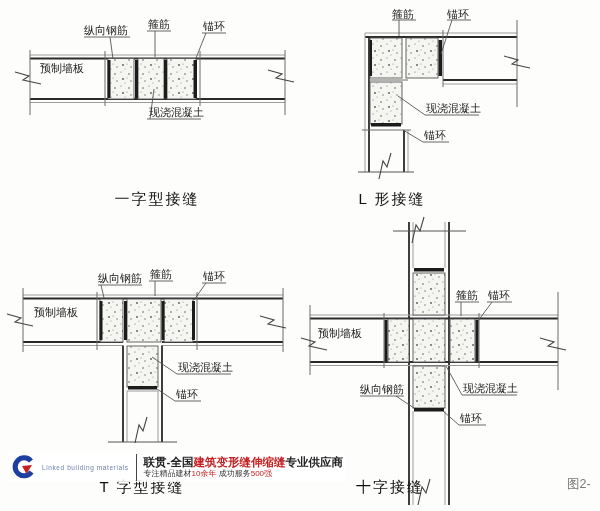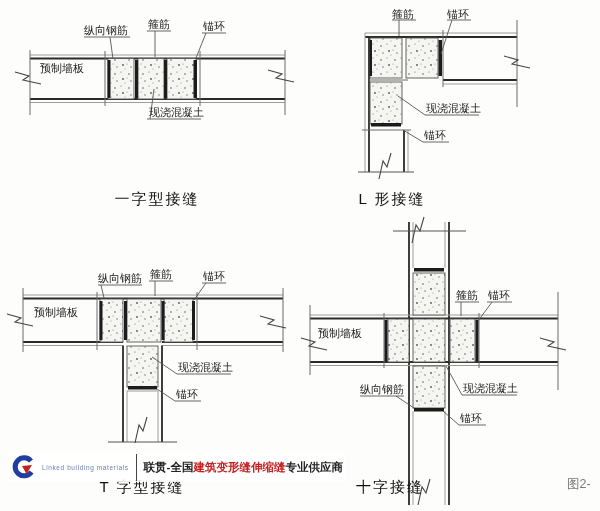--- a/index.html
+++ b/index.html
@@ -231,18 +231,19 @@
     <svg width="24" height="27" viewBox="0 0 24 27">
       <path d="M20 7 A9 9 0 1 0 20.5 18" fill="none" stroke="#1e3fa0" stroke-width="5" stroke-linecap="butt"></path>
       <path d="M11 12 L21 11 L15.5 20 Z" fill="#c42222"></path>
     </svg>
     <div>
       <div class="brand-en">Linked building materials</div>
     </div>
     <div class="logo-divider"></div>
     <div>
       <div class="slogan-l1"><span>联贯-全国</span><span class="red">建筑变形缝伸缩缝</span><span>专业供应商</span></div>
+      <div class="slogan-l2"><span>专注精品建材</span><span class="red">10余年</span><span> 成功服务</span><span class="red">500强</span></div>
     </div>
   </div>
 
   <div class="figure-label">图2-</div>
 
 </div>
 
 </body></html>

